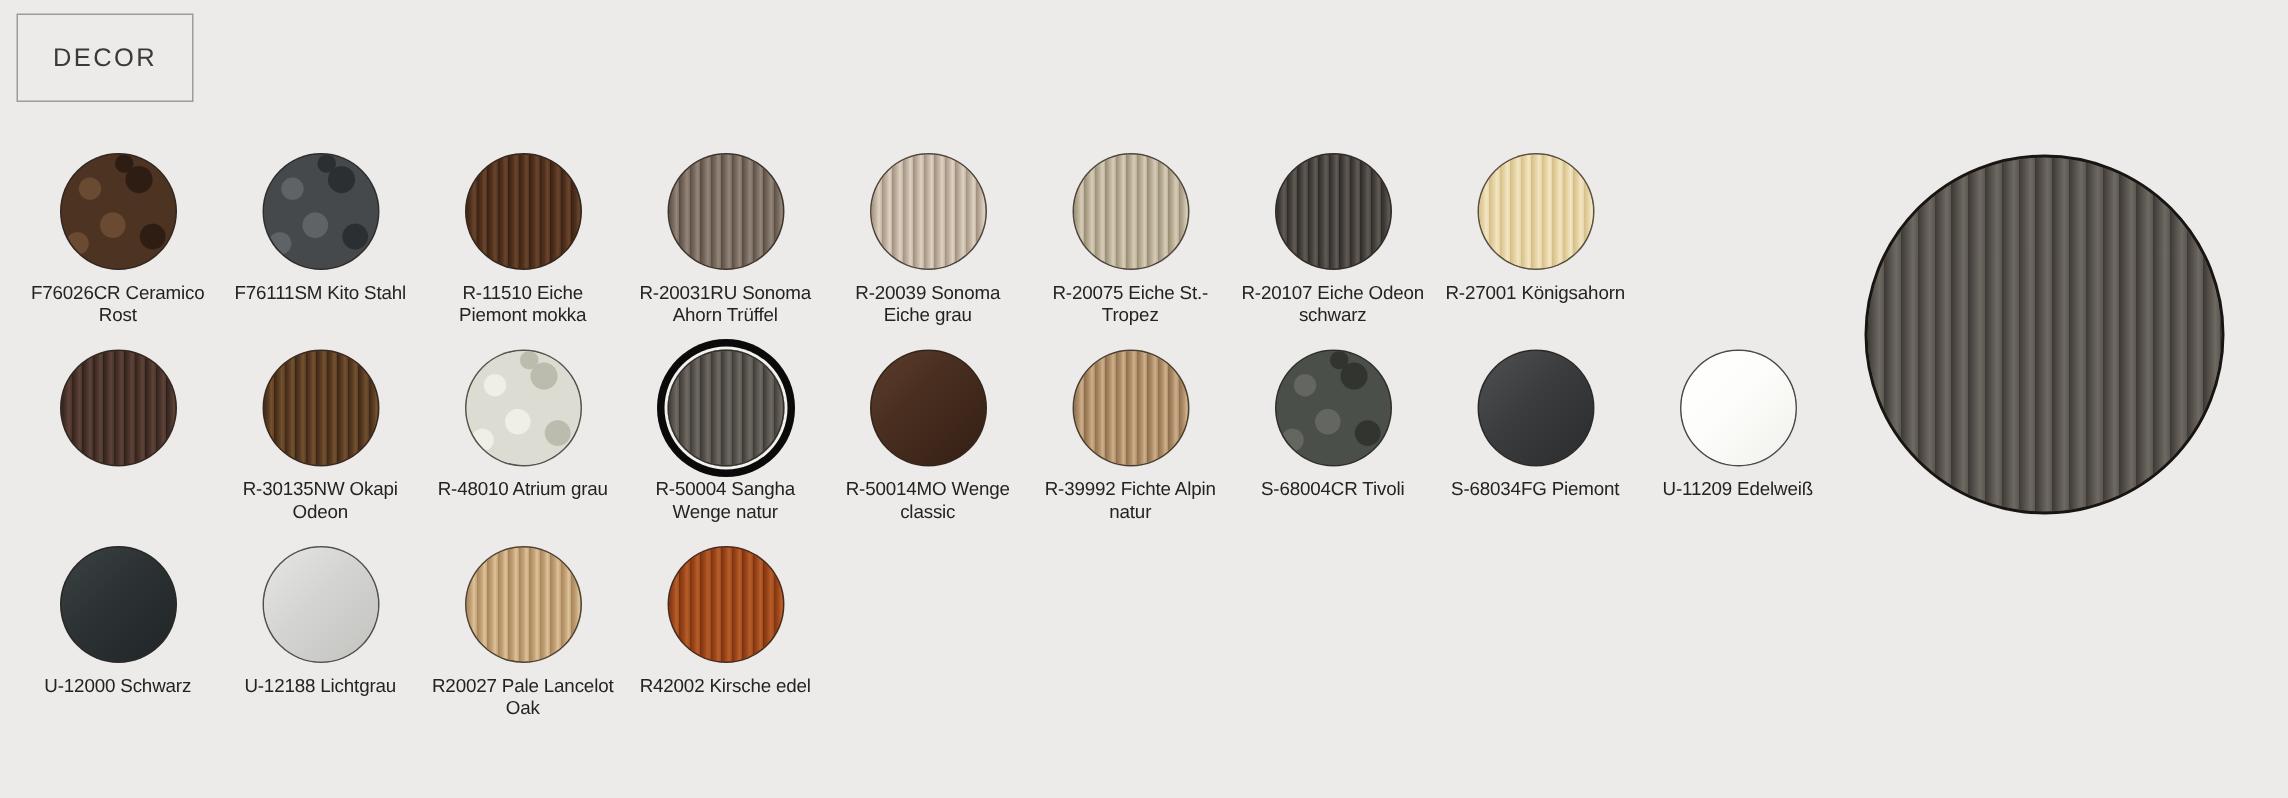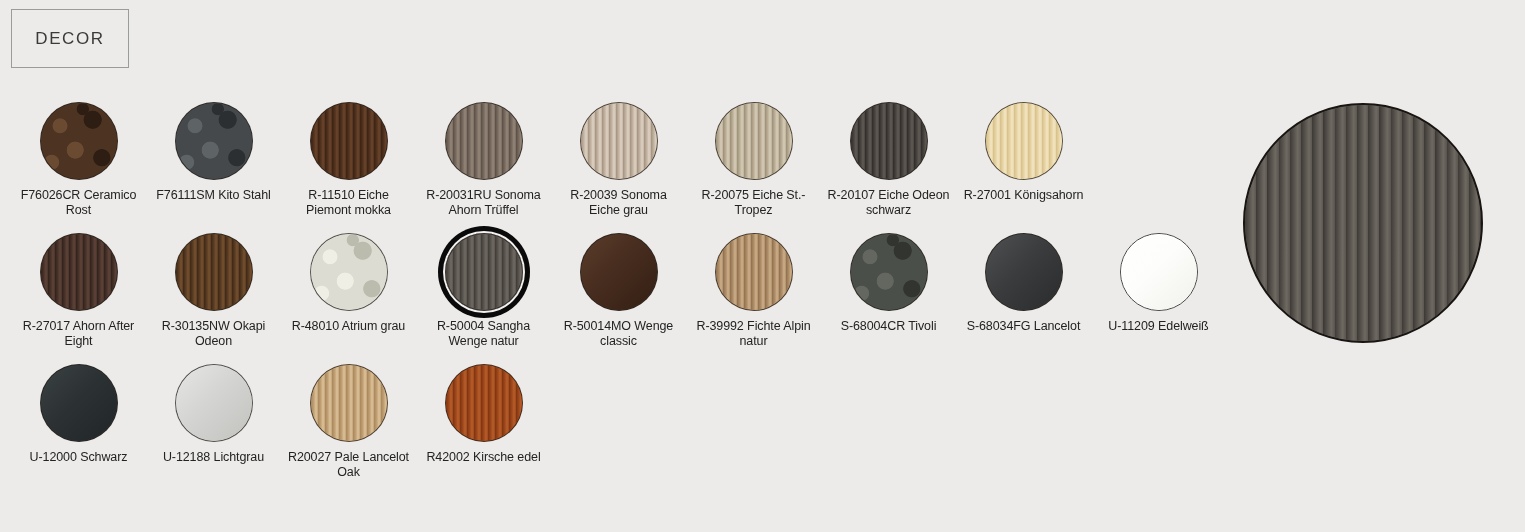--- a/index.html
+++ b/index.html
@@ -185,21 +185,20 @@
         <div class="swatch-label">R-27001 Königsahorn</div>
       </div>
     </div>
     <div class="swatch-row">
       <div class="swatch-item">
         <div class="swatch-disc-wrap">
           <div class="swatch-disc" style="background: rgb(74, 52, 43);">
             <div class="grain" style="background: repeating-linear-gradient(90deg, rgb(48, 33, 27) 0px, rgb(74, 52, 43) 3px, rgb(94, 67, 56) 5px, rgb(74, 52, 43) 7px), linear-gradient(100deg, rgba(255, 255, 255, 0.1) 0%, rgba(0, 0, 0, 0.12) 55%, rgba(255, 255, 255, 0.07) 100%);"></div>
           </div>
         </div>
-        <div class="swatch-label">R-27017 Ahorn After Eight</div>
       </div>
       <div class="swatch-item">
         <div class="swatch-disc-wrap">
           <div class="swatch-disc" style="background: rgb(91, 61, 36);">
             <div class="grain" style="background: repeating-linear-gradient(90deg, rgb(61, 39, 21) 0px, rgb(91, 61, 36) 3px, rgb(116, 81, 47) 5px, rgb(91, 61, 36) 7px), linear-gradient(100deg, rgba(255, 255, 255, 0.1) 0%, rgba(0, 0, 0, 0.12) 55%, rgba(255, 255, 255, 0.07) 100%);"></div>
           </div>
         </div>
         <div class="swatch-label">R-30135NW Okapi Odeon</div>
       </div>
       <div class="swatch-item">
@@ -241,21 +240,21 @@
           </div>
         </div>
         <div class="swatch-label">S-68004CR Tivoli</div>
       </div>
       <div class="swatch-item">
         <div class="swatch-disc-wrap">
           <div class="swatch-disc" style="background: rgb(59, 60, 61);">
             <div class="grain" style="background: linear-gradient(135deg, rgb(78, 80, 82) 0%, rgb(59, 60, 61) 45%, rgb(42, 43, 44) 100%);"></div>
           </div>
         </div>
-        <div class="swatch-label">S-68034FG Lancelot</div>
+        <div class="swatch-label">S-68034FG Piemont</div>
       </div>
       <div class="swatch-item">
         <div class="swatch-disc-wrap">
           <div class="swatch-disc" style="background: rgb(253, 253, 251); border-color: rgb(74, 74, 74);">
             <div class="grain" style="background: linear-gradient(135deg, rgb(255, 255, 255) 0%, rgb(253, 253, 251) 45%, rgb(240, 240, 236) 100%);"></div>
           </div>
         </div>
         <div class="swatch-label">U-11209 Edelweiß</div>
       </div>
     </div>

